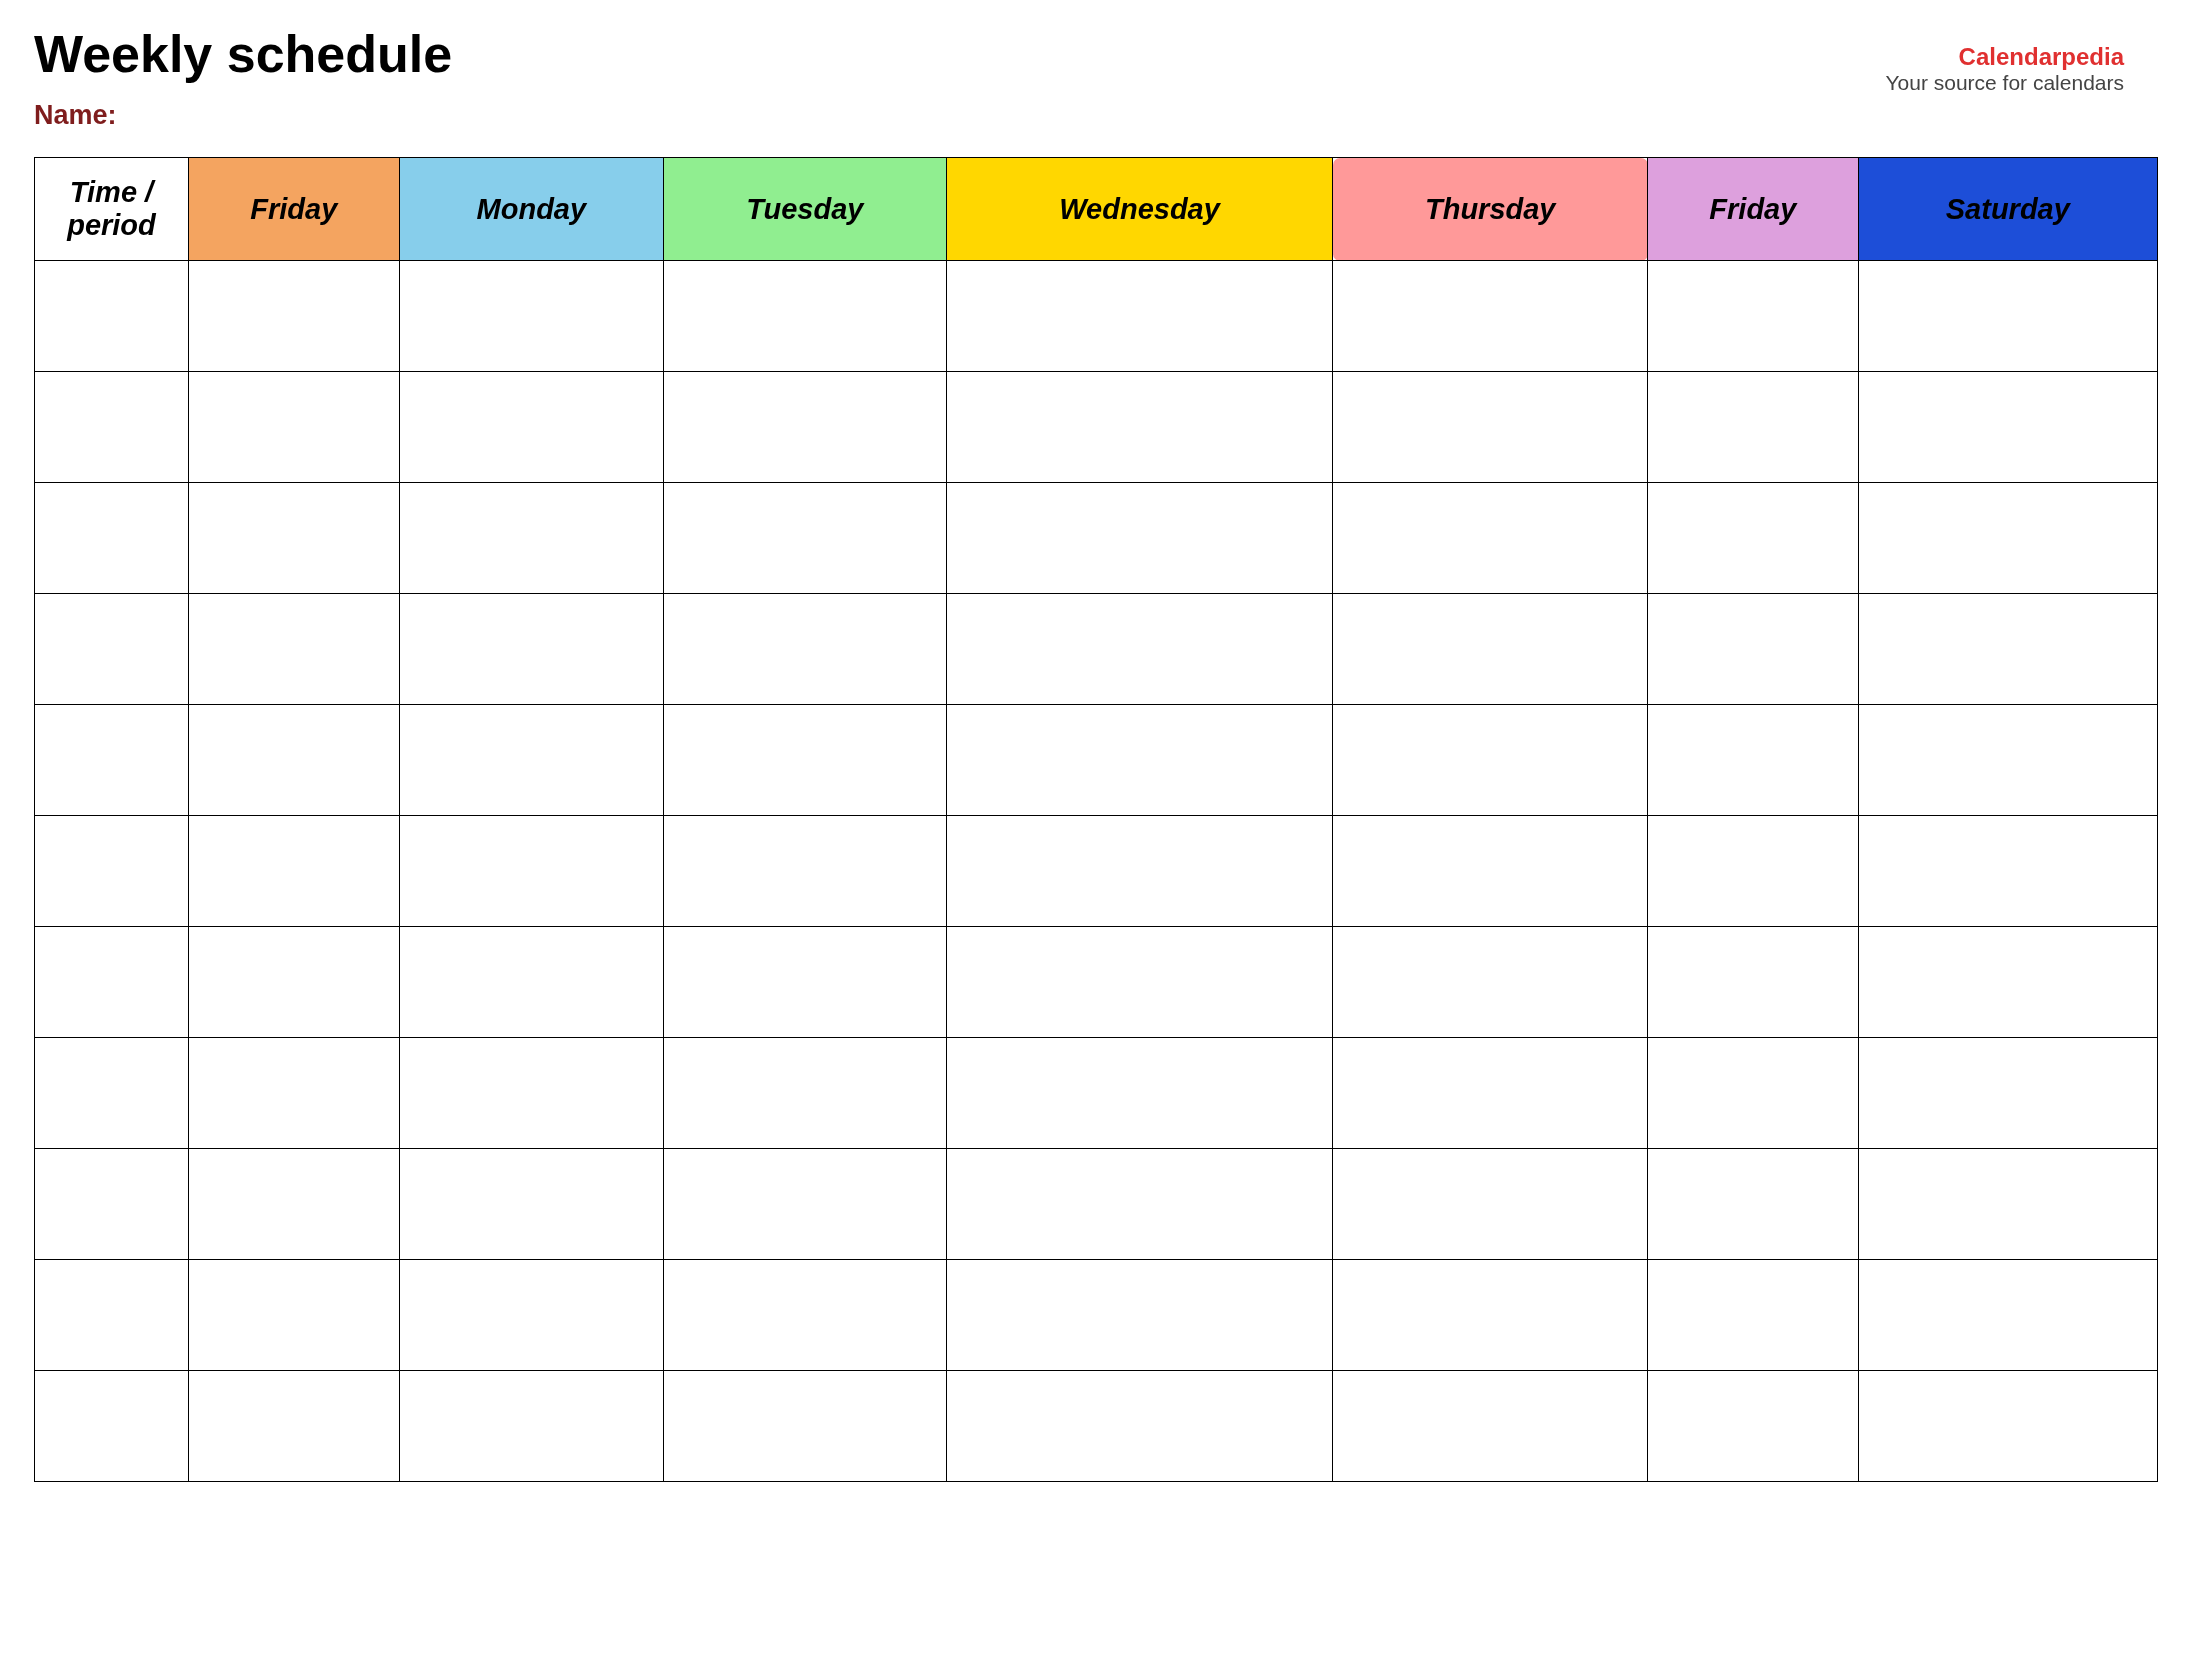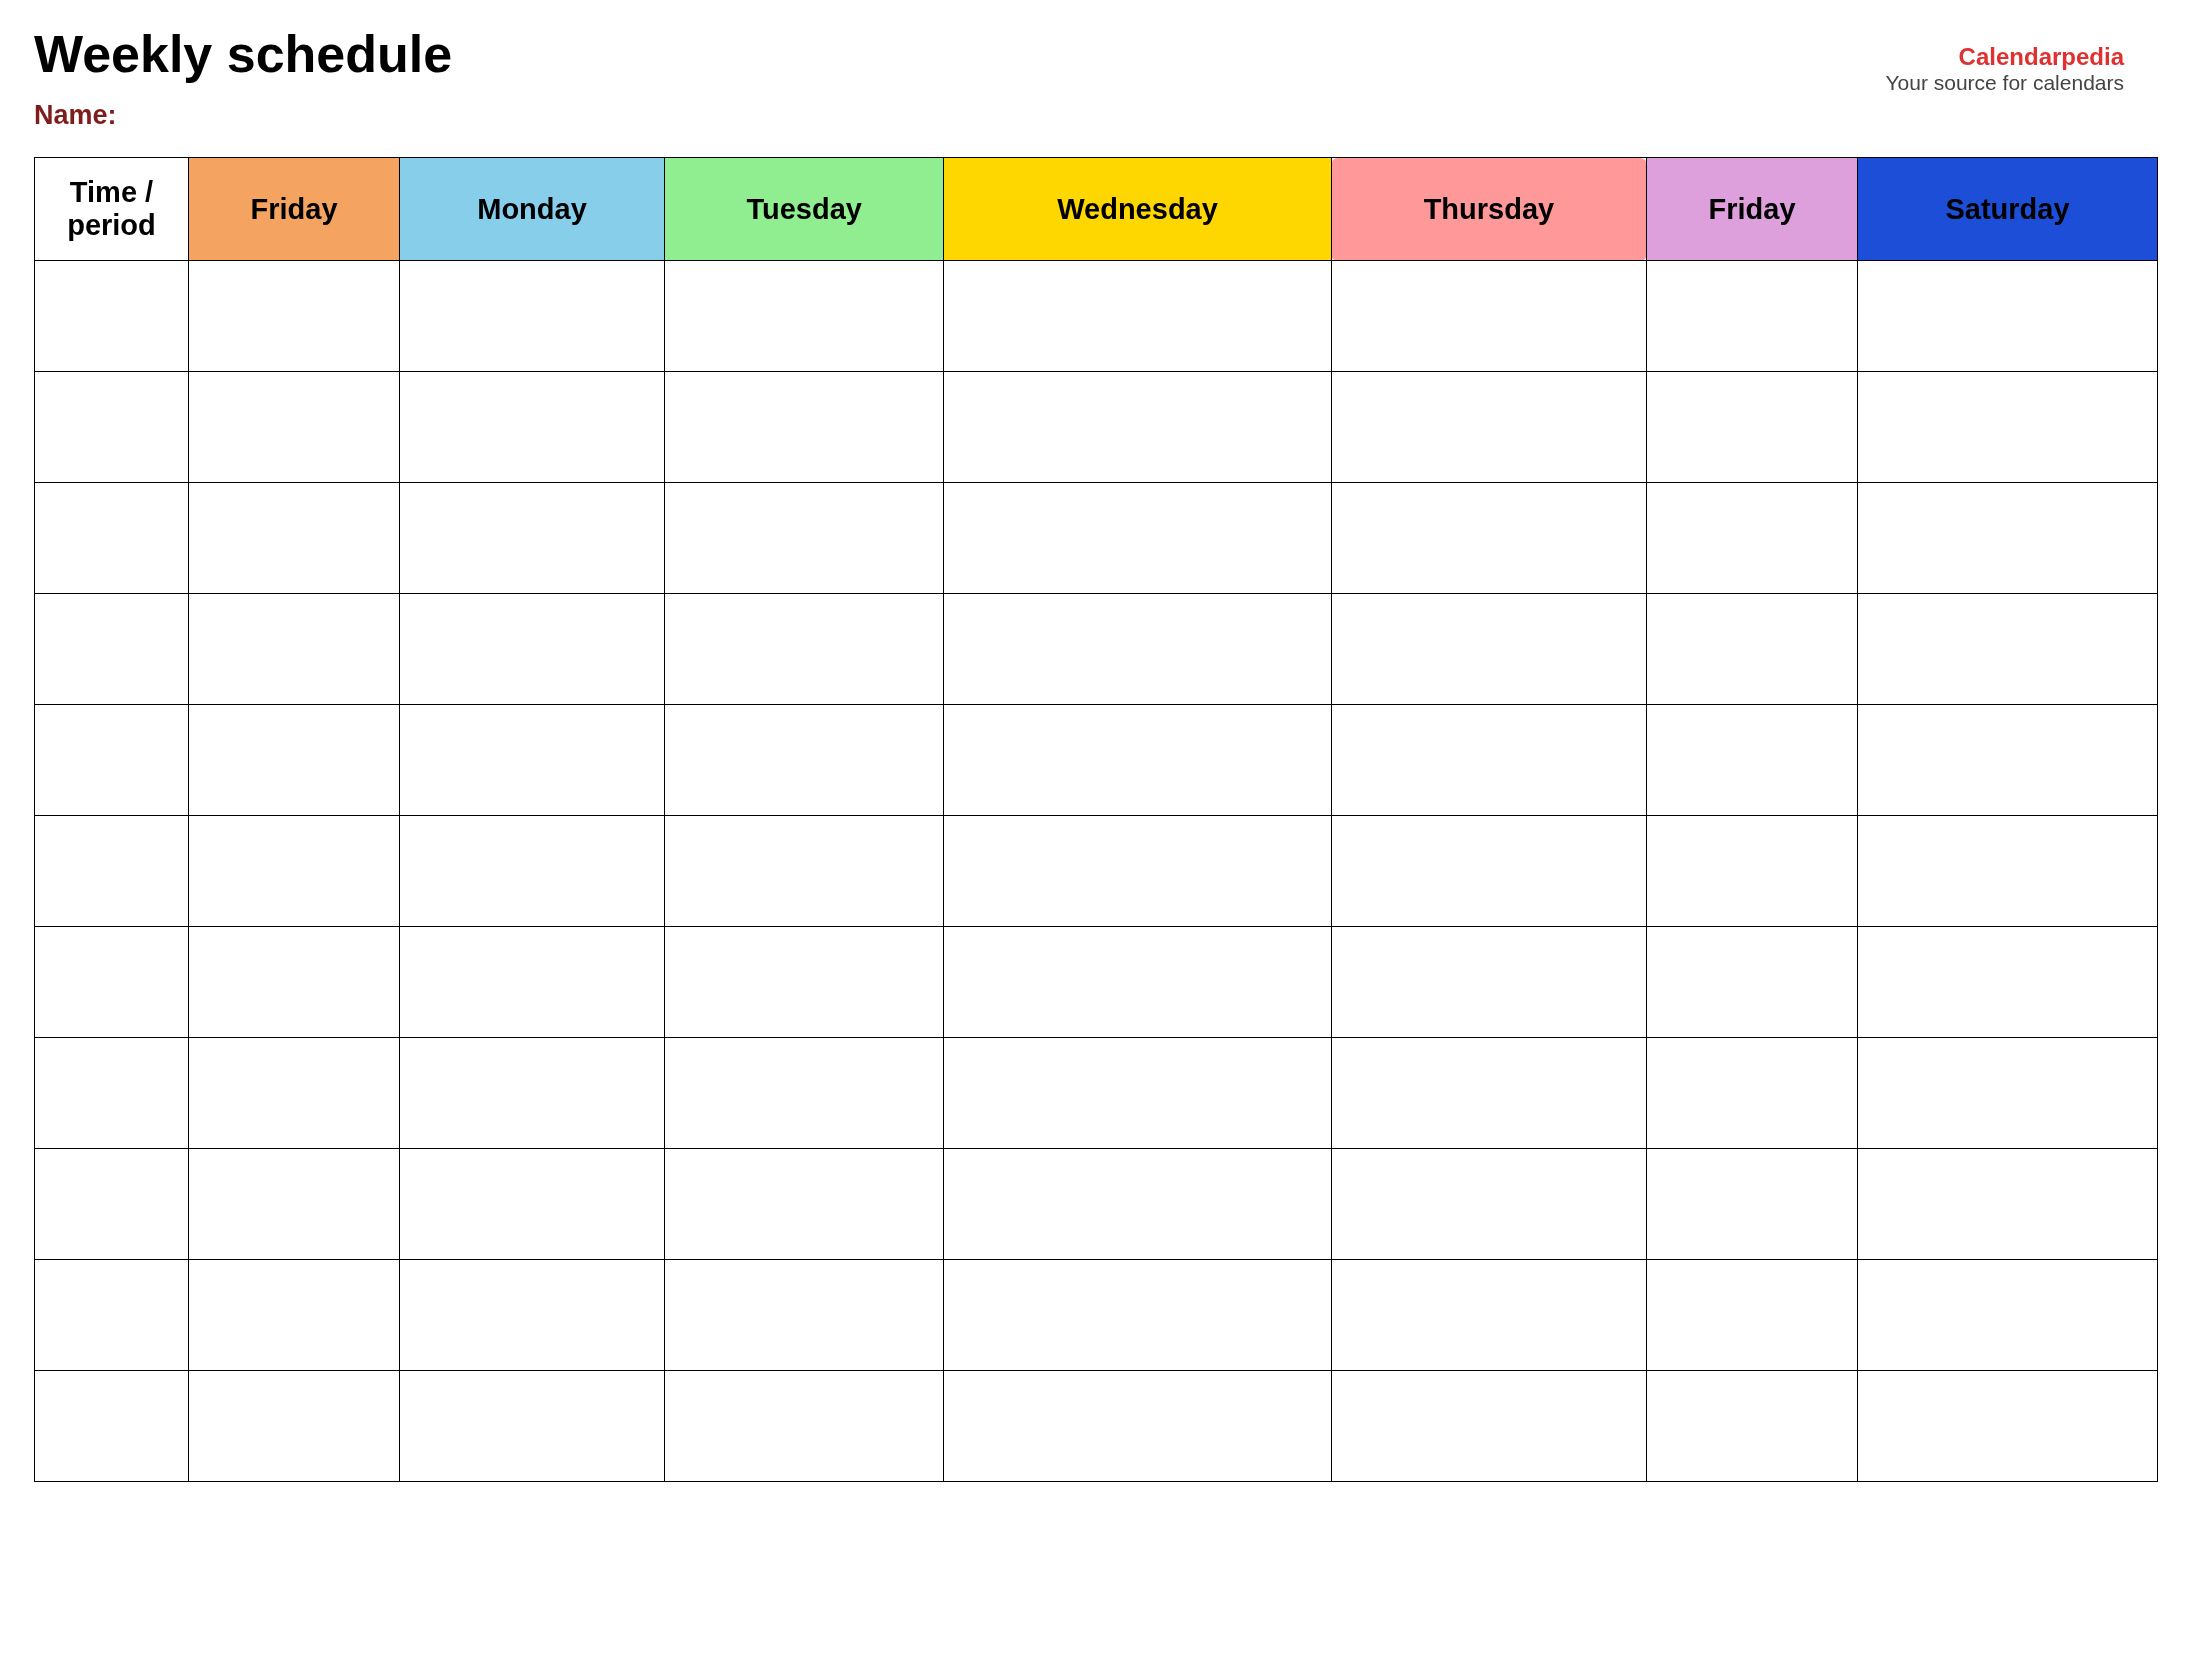--- a/index.html
+++ b/index.html
@@ -50,20 +50,21 @@
 
     .logo-subtitle {
       font-size: 21px;
       color: #444444;
     }
 
     .schedule-table {
       width: 100%;
       border-collapse: collapse;
       border: 1.7px solid #000000;
+      font-style: italic;
     }
 
     .schedule-table th,
     .schedule-table td {
       border: 1.3px solid #000000;
       padding: 0;
     }
 
     .header-row th {
       height: 103px;

